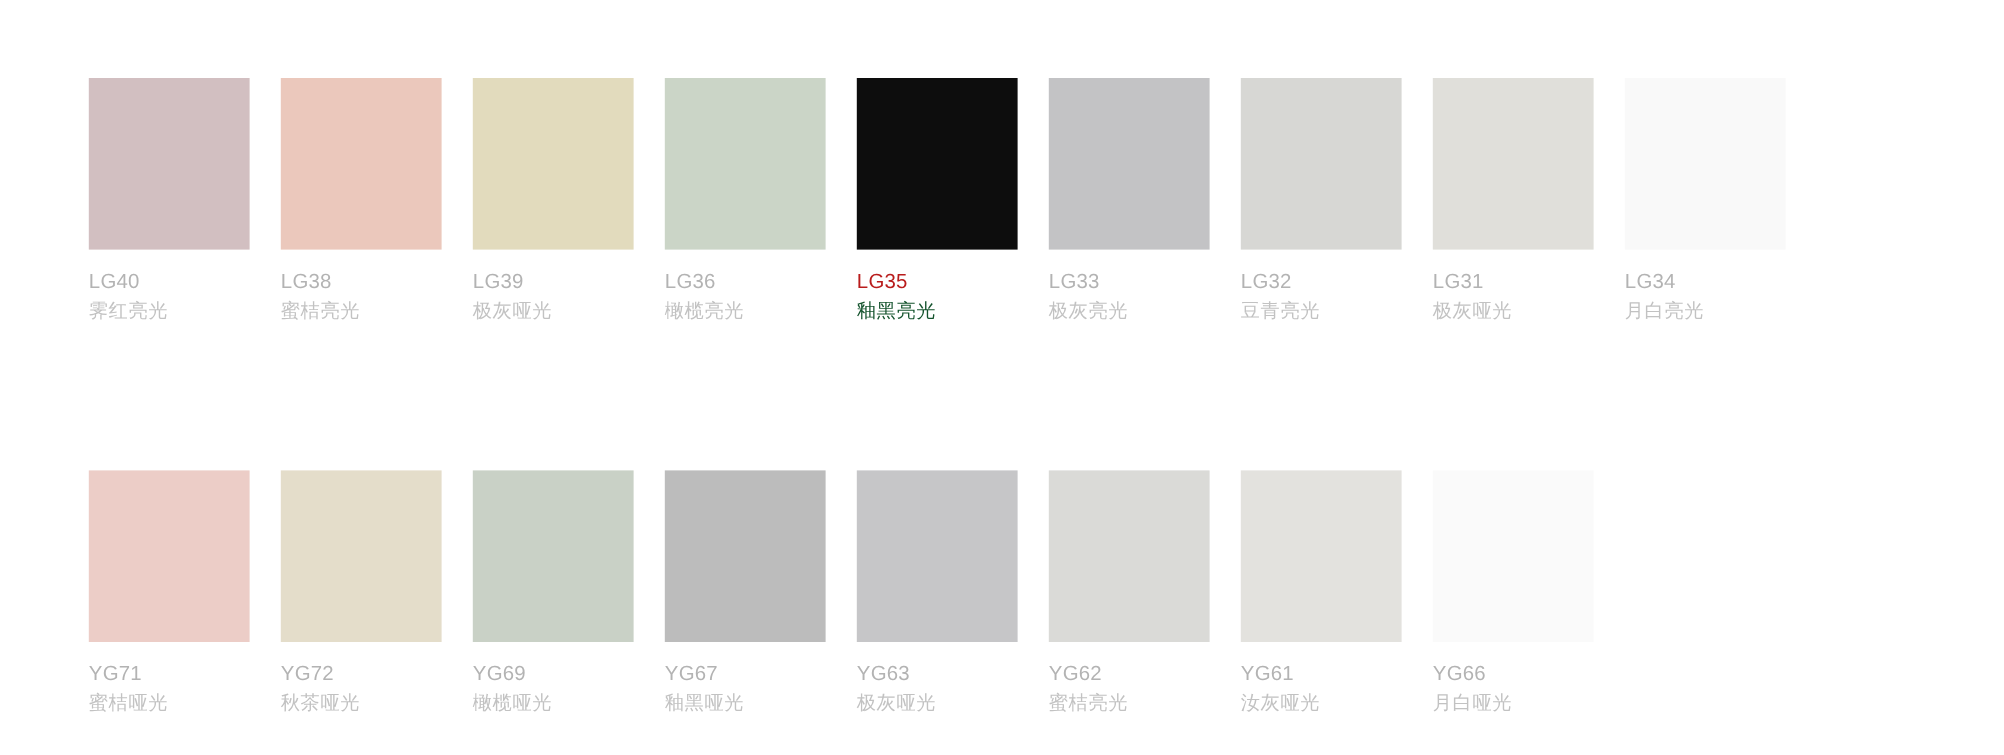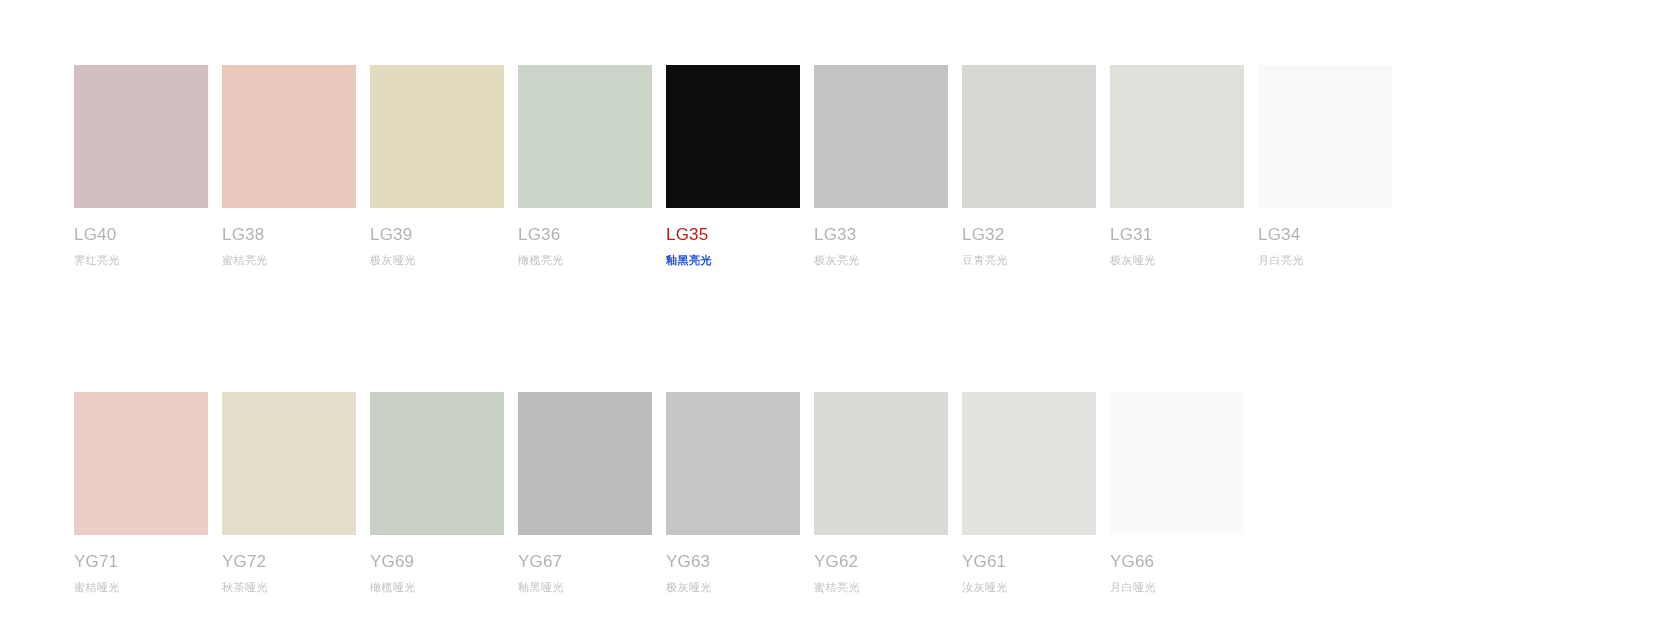--- a/index.html
+++ b/index.html
@@ -22,21 +22,21 @@
     height: 629px;
     background: #ffffff;
     box-sizing: border-box;
     padding: 65px 0 0 74px;
   }
 
   .swatch-row {
     display: flex;
     flex-direction: row;
     align-items: flex-start;
-    gap: 14px;
+    gap: 26px;
   }
 
   .swatch-row + .swatch-row {
     margin-top: 119px;
   }
 
   .swatch-cell {
     width: 134px;
     flex: 0 0 134px;
     display: flex;
@@ -61,35 +61,35 @@
     display: block;
     font-size: 17px;
     line-height: 25px;
     letter-spacing: 0.2px;
     color: #b3b3b3;
     white-space: nowrap;
   }
 
   .swatch-name {
     display: block;
-    font-size: 11px;
+    font-size: 16px;
     line-height: 26px;
     letter-spacing: 0.5px;
     color: #c2c2c2;
     white-space: nowrap;
   }
 
   .swatch-cell.is-selected .swatch-code {
     color: #b91c1c;
     font-weight: 400;
   }
 
   .swatch-cell.is-selected .swatch-name {
-    color: #1d4ed8;
-    font-weight: 700;
+    color: #14532d;
+    font-weight: 400;
   }
 </style>
 </head>
 <body>
 
 <div id="swatch-board">
     <div class="swatch-row">
       <div class="swatch-cell">
         <span class="swatch-chip" style="background: rgb(210, 191, 193);"></span>
         <span class="swatch-meta">

